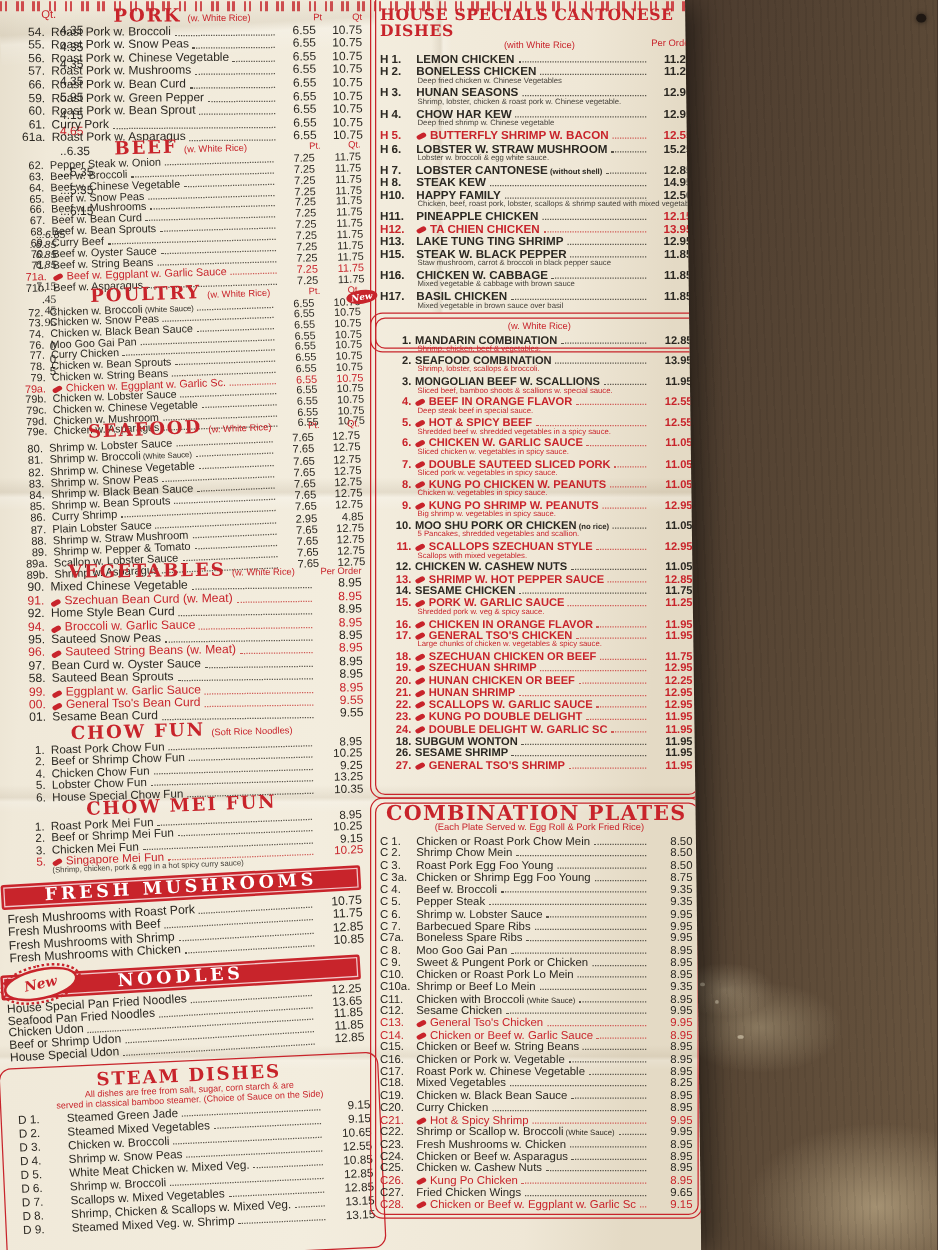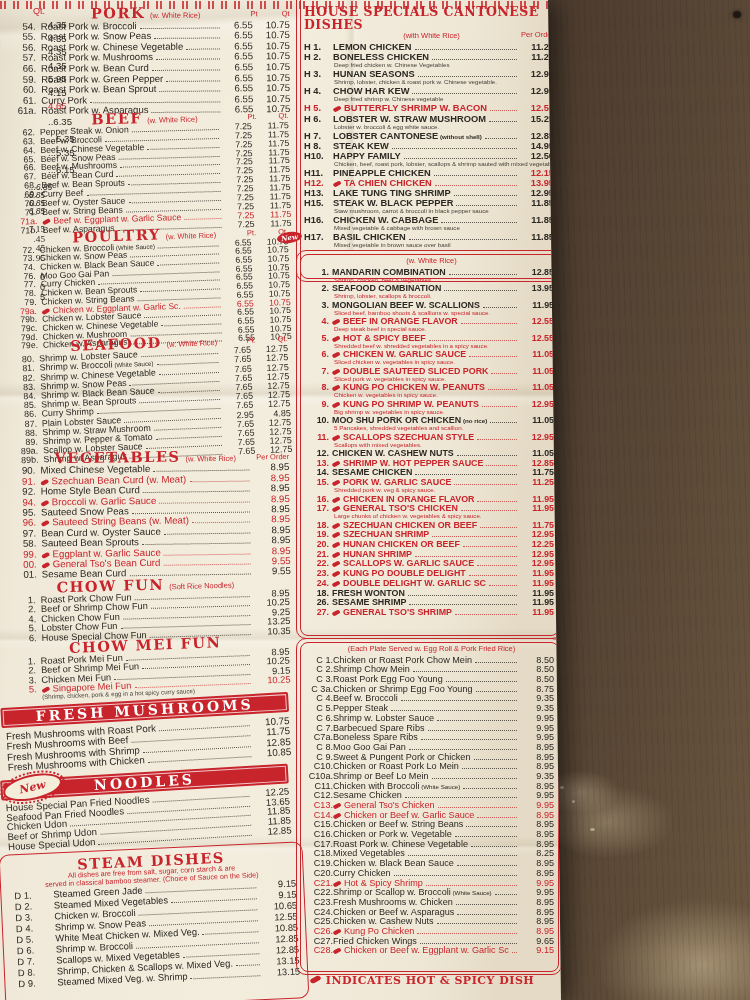--- a/index.html
+++ b/index.html
@@ -77,21 +77,21 @@
   #sec-cantonese .row{height:10.2px;font-size:9.3px;font-weight:bold;}
   #sec-cantonese .no{width:29px;text-align:left;padding:0;}
   #sec-cantonese .stitle,#sec-szechuan .stitle{font-size:12.5px;letter-spacing:.5px;}
   #sec-cantonese .sub,#sec-szechuan .sub{margin-left:30px;}
   #sec-szechuan{top:250px;height:378px;}
   #sec-szechuan .row{height:9.7px;font-size:8.9px;font-weight:bold;}
   #sec-szechuan .no{width:25px;padding-right:3px;}
   #sec-szechuan .sub{color:#c8242b;}
   #sec-combination{top:638px;height:326px;}
   #sec-combination .row{height:9.7px;font-size:9.1px;}
-  #sec-combination .no{width:29px;text-align:right;padding:0;}
+  #sec-combination .no{width:29px;text-align:left;padding:0;}
   #sec-combination .stitle{font-size:16.5px;letter-spacing:1px;}
   #sec-combination .ssub{display:block;}
   .rcol .p2{width:34px;}
   .rcol .dots{border-bottom-width:1.2px;}
   #sec-combination .shead,#sec-szechuan .shead,#sec-cantonese .shead{flex-direction:column;align-items:center;height:auto;margin-bottom:2px;}
   
   #edge{position:absolute;left:0;top:6px;width:45px;text-align:right;color:#2c2a26;}
   #edge span{display:block;}
   .e-head{height:13px;font-size:9px;color:#c8242b;}
   .e-n{height:13.5px;font-size:9.6px;padding-left:48px;}
@@ -1066,40 +1066,41 @@
           </div>
           <div class="row red">
             <span class="no">24.</span>
             <span class="chili"></span>
             <span class="nm">DOUBLE DELIGHT W. GARLIC SC</span>
             <span class="dots"></span>
             <span class="p2">11.95</span>
           </div>
           <div class="row">
             <span class="no">18.</span>
-            <span class="nm">FRESH WONTON</span>
+            <span class="nm">SUBGUM WONTON</span>
             <span class="dots"></span>
             <span class="p2">11.95</span>
           </div>
           <div class="row">
             <span class="no">26.</span>
             <span class="nm">SESAME SHRIMP</span>
             <span class="dots"></span>
             <span class="p2">11.95</span>
           </div>
           <div class="row red">
             <span class="no">27.</span>
             <span class="chili"></span>
             <span class="nm">GENERAL TSO'S SHRIMP</span>
             <span class="dots"></span>
             <span class="p2">11.95</span>
           </div>
         </div>
       <div class="sec rcol dbox" id="sec-combination">
           <div class="shead">
+            <span class="stitle">COMBINATION PLATES</span>
             <span class="ssub">(Each Plate Served w. Egg Roll &amp; Pork Fried Rice)</span>
           </div>
           <div class="row">
             <span class="no">C 1.</span>
             <span class="nm">Chicken or Roast Pork Chow Mein</span>
             <span class="dots"></span>
             <span class="p2">8.50</span>
           </div>
           <div class="row">
             <span class="no">C 2.</span>
@@ -1281,19 +1282,15 @@
           </div>
           <div class="row red">
             <span class="no">C28.</span>
             <span class="chili"></span>
             <span class="nm">Chicken or Beef w. Eggplant w. Garlic Sc</span>
             <span class="dots"></span>
             <span class="p2 pred">9.15</span>
           </div>
         </div>
 
-      <div class="footnote">
-        <span class="chili"></span>
-        <span>INDICATES HOT &amp; SPICY DISH</span>
-      </div>
     </div>
   </div>
 </div>
 
 </body></html>

